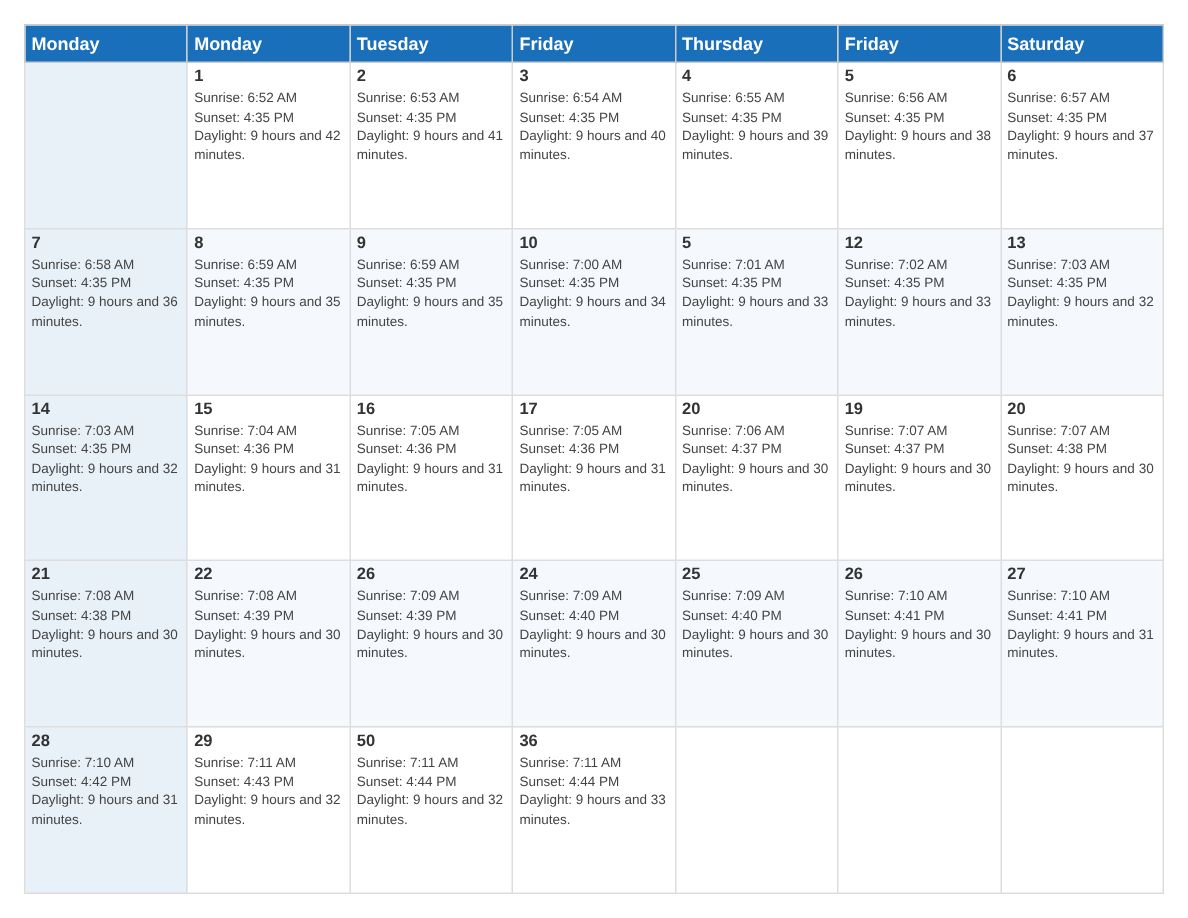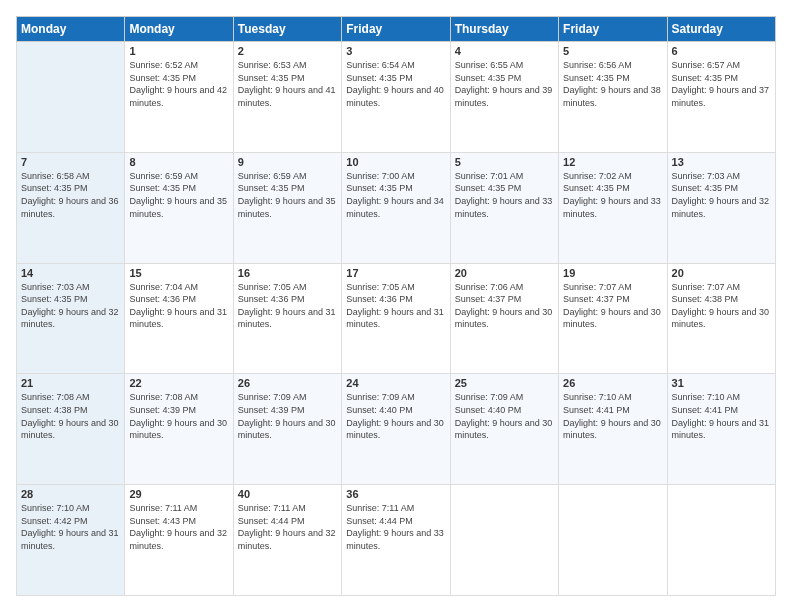--- a/index.html
+++ b/index.html
@@ -219,35 +219,35 @@
           </td>
           <td>
             <span class="day-number">25</span>
             <div class="day-info">Sunrise: 7:09 AM<br>Sunset: 4:40 PM<br>Daylight: 9 hours and 30 minutes.</div>
           </td>
           <td>
             <span class="day-number">26</span>
             <div class="day-info">Sunrise: 7:10 AM<br>Sunset: 4:41 PM<br>Daylight: 9 hours and 30 minutes.</div>
           </td>
           <td>
-            <span class="day-number">31</span>
+            <span class="day-number">27</span>
             <div class="day-info">Sunrise: 7:10 AM<br>Sunset: 4:41 PM<br>Daylight: 9 hours and 31 minutes.</div>
           </td>
         </tr>
         <tr>
           <td>
             <span class="day-number">28</span>
             <div class="day-info">Sunrise: 7:10 AM<br>Sunset: 4:42 PM<br>Daylight: 9 hours and 31 minutes.</div>
           </td>
           <td>
             <span class="day-number">29</span>
             <div class="day-info">Sunrise: 7:11 AM<br>Sunset: 4:43 PM<br>Daylight: 9 hours and 32 minutes.</div>
           </td>
           <td>
-            <span class="day-number">40</span>
+            <span class="day-number">50</span>
             <div class="day-info">Sunrise: 7:11 AM<br>Sunset: 4:44 PM<br>Daylight: 9 hours and 32 minutes.</div>
           </td>
           <td>
             <span class="day-number">36</span>
             <div class="day-info">Sunrise: 7:11 AM<br>Sunset: 4:44 PM<br>Daylight: 9 hours and 33 minutes.</div>
           </td>
           <td></td>
           <td></td>
           <td></td>
         </tr>

